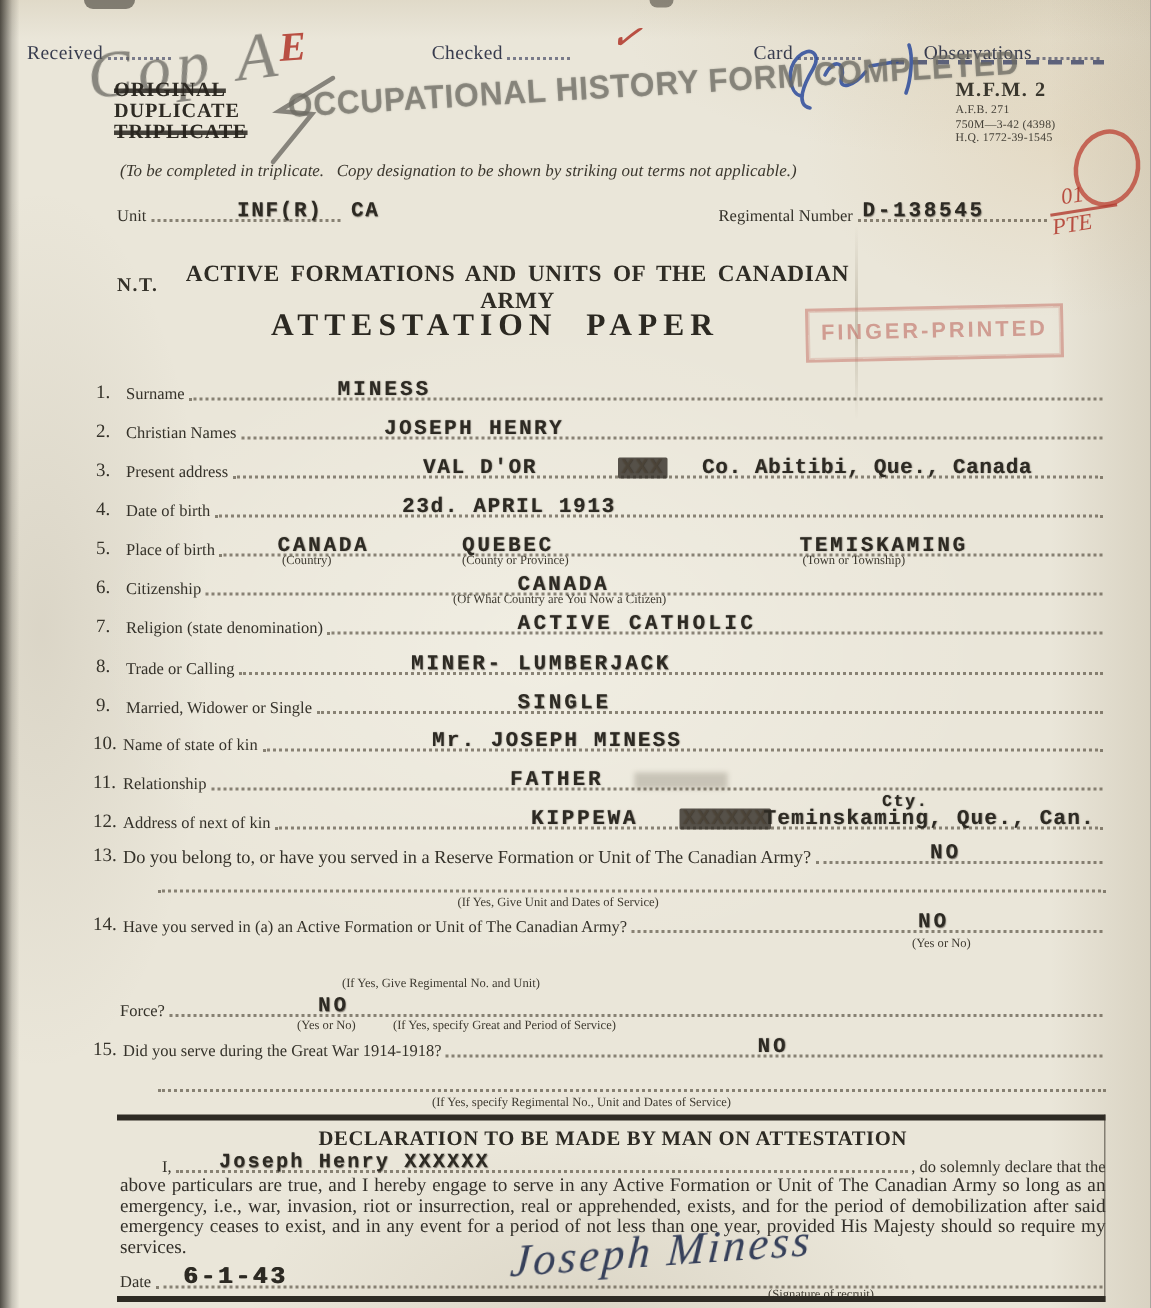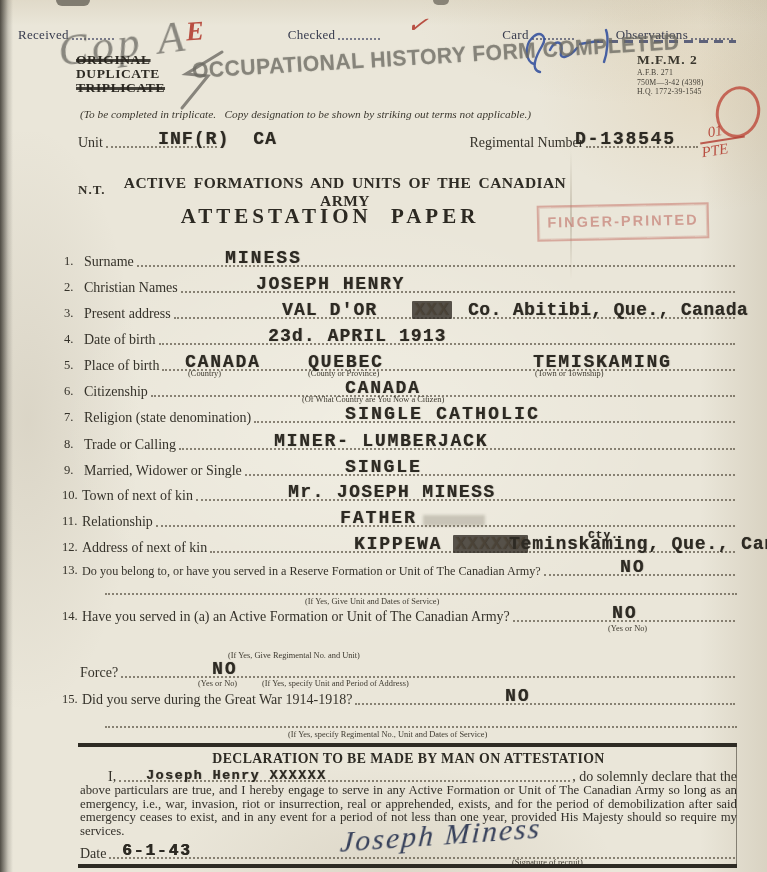--- a/index.html
+++ b/index.html
@@ -14,23 +14,23 @@
       radial-gradient(ellipse 160px 420px at 28px 420px, rgba(125,112,88,.14), transparent 70%),
       radial-gradient(ellipse 300px 140px at 390px 868px, rgba(140,124,94,.14), transparent 75%),
       linear-gradient(180deg, rgba(198,186,158,.28) 0px, rgba(198,186,158,0) 26px),
       linear-gradient(90deg, rgba(198,186,158,0) 700px, rgba(150,135,105,.20) 766px);
   }
   .abs{position:absolute;}
   .row{position:absolute;display:flex;align-items:flex-end;height:17px;}
   .lead{flex:1 1 auto;border-bottom:2px dotted rgba(74,66,52,.62);margin:0 2px 2px 3px;min-width:8px;}
   .dotline{position:absolute;border-bottom:2px dotted rgba(74,66,52,.62);}
   .qno{font-size:12.6px;flex:0 0 20px;white-space:nowrap;}
-  .lbl{font-size:14px;white-space:nowrap;line-height:1.1;}
+  .lbl{font-size:11px;white-space:nowrap;line-height:1.1;}
   .lbl.q13{font-size:12.2px;}
-  .typed{font-family:"Liberation Mono",monospace;font-weight:700;font-size:18px;
+  .typed{font-family:"Liberation Mono",monospace;font-weight:700;font-size:14px;
          letter-spacing:1.1px;color:#2d2a23;white-space:pre;
          text-shadow:.4px .4px .8px rgba(48,42,34,.65);line-height:1;}
   .typed.v{position:absolute;bottom:2px;}
   .redact{background:rgba(52,48,40,.82);color:rgba(86,76,62,.55);padding:0 2px;border-radius:1px;}
   .sub,.cap{position:absolute;font-size:8.4px;color:#3e3a30;white-space:nowrap;}
   .hdr{font-size:13px;color:#383c4e;letter-spacing:.3px;}
   .hlead{flex:1 1 auto;border-bottom:2px dotted rgba(62,66,96,.65);margin:0 2px 3px 3px;}
   .copyline{font-weight:700;font-size:13.5px;letter-spacing:.6px;color:#2e2b24;line-height:14px;
             font-family:"Liberation Serif",serif;}
   .struck{text-decoration:line-through;text-decoration-thickness:2.5px;text-decoration-color:rgba(40,37,30,.85);}
@@ -187,40 +187,40 @@
     <span class="lbl">Citizenship</span>
     <span class="lead"></span>
     <span class="typed v" style="left:281px;letter-spacing:1.8px;">CANADA</span>
   </div>
   <span class="sub" style="left:302px;top:395px;">(Of What Country are You Now a Citizen)</span>
 
   <div class="row" style="left:64px;top:408px;width:673px;">
     <span class="qno">7.</span>
     <span class="lbl">Religion (state denomination)</span>
     <span class="lead"></span>
-    <span class="typed v" style="left:281px;letter-spacing:2.2px;">SINGLE CATHOLIC</span>
+    <span class="typed v" style="left:281px;letter-spacing:2.2px;">ACTIVE CATHOLIC</span>
   </div>
 
   <div class="row" style="left:64px;top:435px;width:673px;">
     <span class="qno">8.</span>
     <span class="lbl">Trade or Calling</span>
     <span class="lead"></span>
     <span class="typed v" style="left:210px;letter-spacing:1.8px;">MINER- LUMBERJACK</span>
   </div>
 
   <div class="row" style="left:64px;top:461px;width:673px;">
     <span class="qno">9.</span>
     <span class="lbl">Married, Widower or Single</span>
     <span class="lead"></span>
     <span class="typed v" style="left:281px;letter-spacing:2px;">SINGLE</span>
   </div>
 
   <div class="row" style="left:62px;top:486px;width:675px;">
     <span class="qno">10.</span>
-    <span class="lbl">Town of next of kin</span>
+    <span class="lbl">Name of state of kin</span>
     <span class="lead"></span>
     <span class="typed v" style="left:226px;letter-spacing:1.4px;">Mr. JOSEPH MINESS</span>
   </div>
 
   <div class="row" style="left:62px;top:512px;width:675px;">
     <span class="qno">11.</span>
     <span class="lbl">Relationship</span>
     <span class="lead"></span>
     <span class="typed v" style="left:278px;letter-spacing:2px;margin-top:40px;">FATHER</span>
   </div>
@@ -254,21 +254,21 @@
   <span class="cap" style="left:608px;top:624px;">(Yes or No)</span>
 
   <span class="cap" style="left:228px;top:651px;">(If Yes, Give Regimental No. and Unit)</span>
 
   <div class="row" style="left:80px;top:663px;width:657px;">
     <span class="lbl">Force?</span>
     <span class="lead"></span>
     <span class="typed v" style="left:132px;letter-spacing:2px;">NO</span>
   </div>
   <span class="cap" style="left:198px;top:679px;">(Yes or No)</span>
-  <span class="cap" style="left:262px;top:679px;">(If Yes, specify Unit and Period of Address)</span>
+  <span class="cap" style="left:262px;top:679px;">(If Yes, specify Great and Period of Service)</span>
 
   <div class="row" style="left:62px;top:690px;width:675px;">
     <span class="qno">15.</span>
     <span class="lbl">Did you serve during the Great War 1914-1918?</span>
     <span class="lead"></span>
     <span class="typed v" style="left:443px;letter-spacing:2px;">NO</span>
   </div>
   <div class="dotline" style="left:105px;top:718px;width:632px;height:8px;"></div>
   <span class="cap" style="left:288px;top:730px;">(If Yes, specify Regimental No., Unit and Dates of Service)</span>
 

